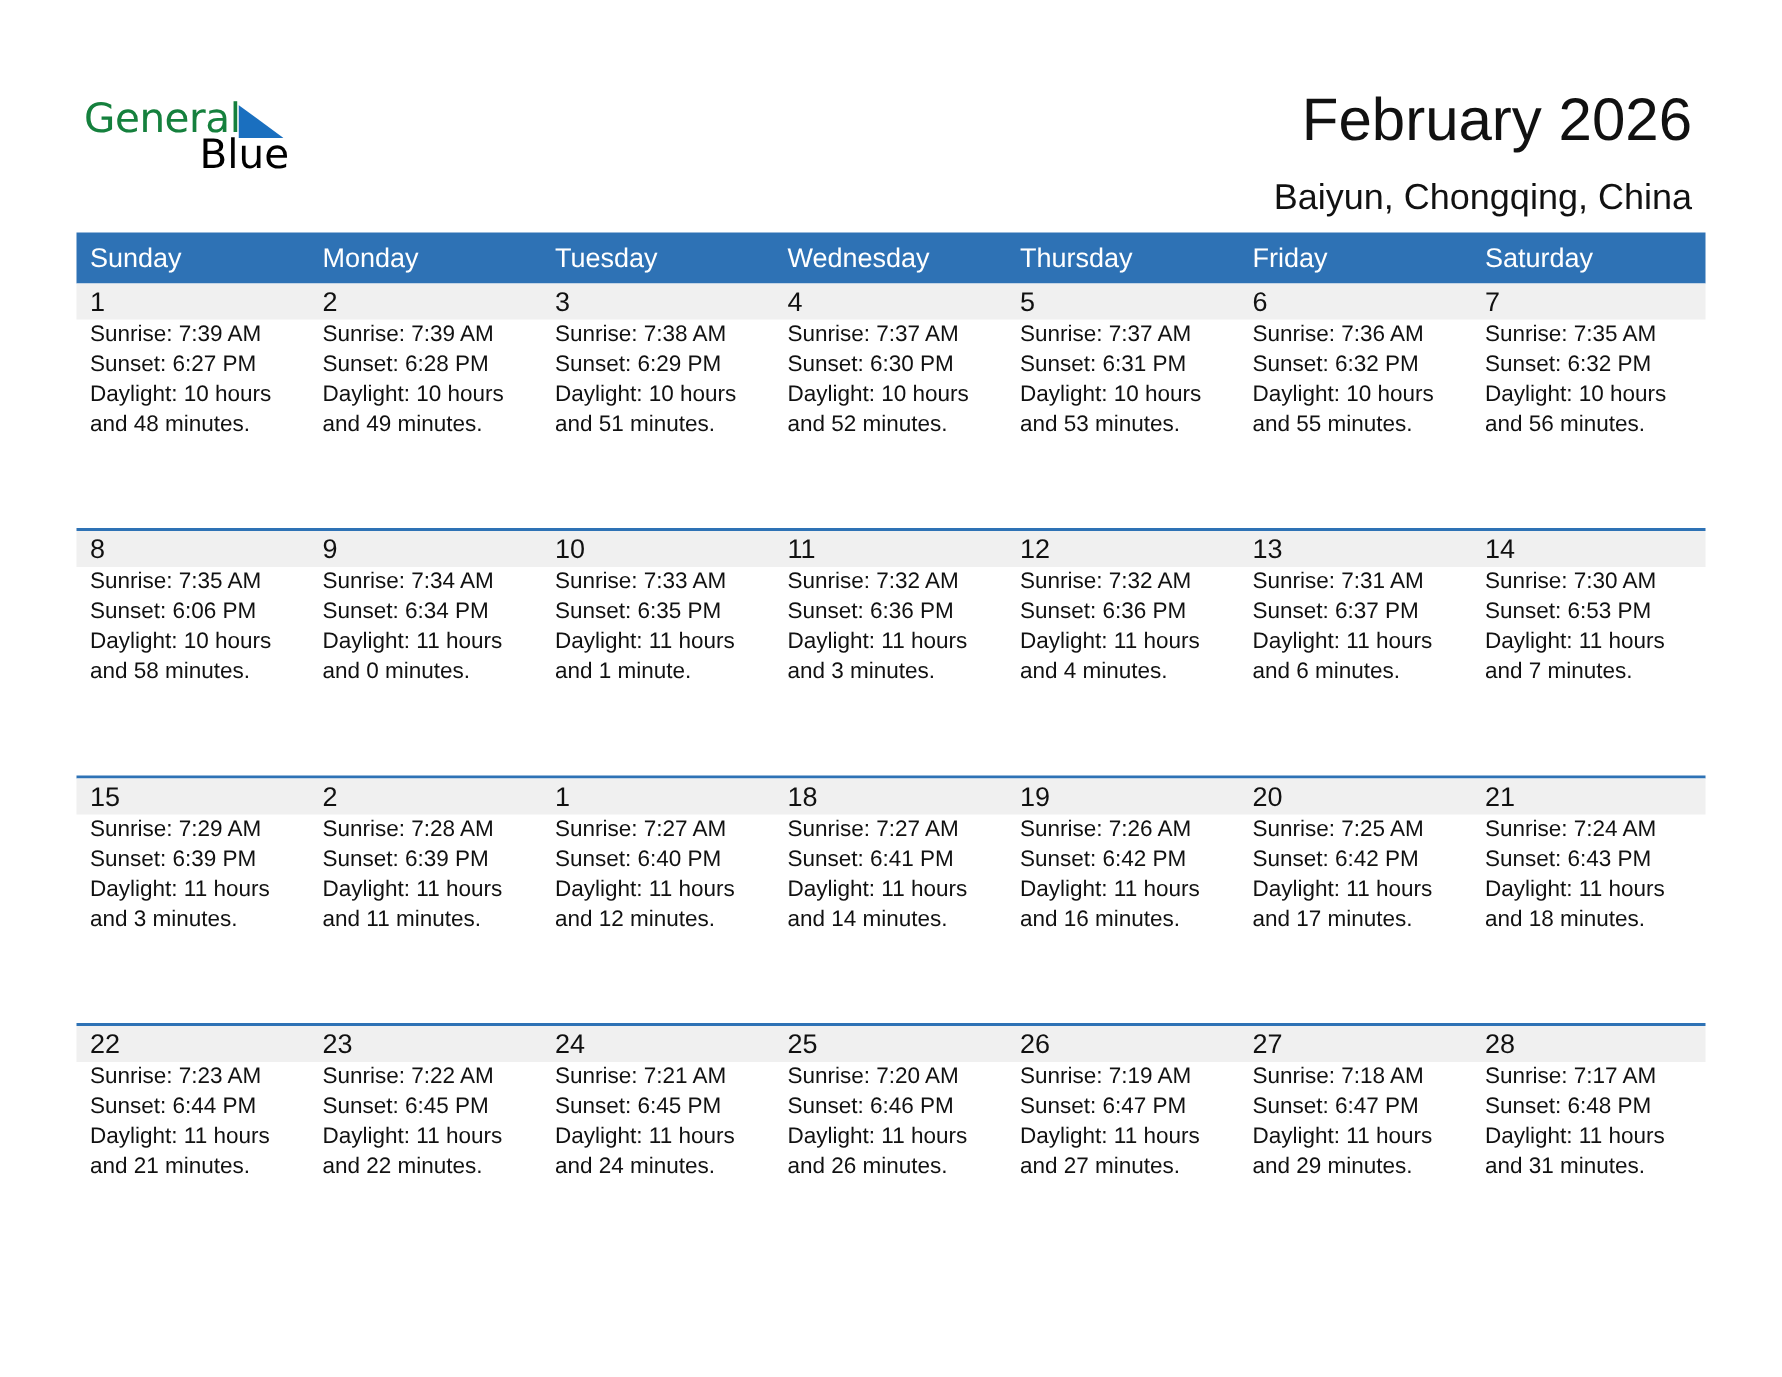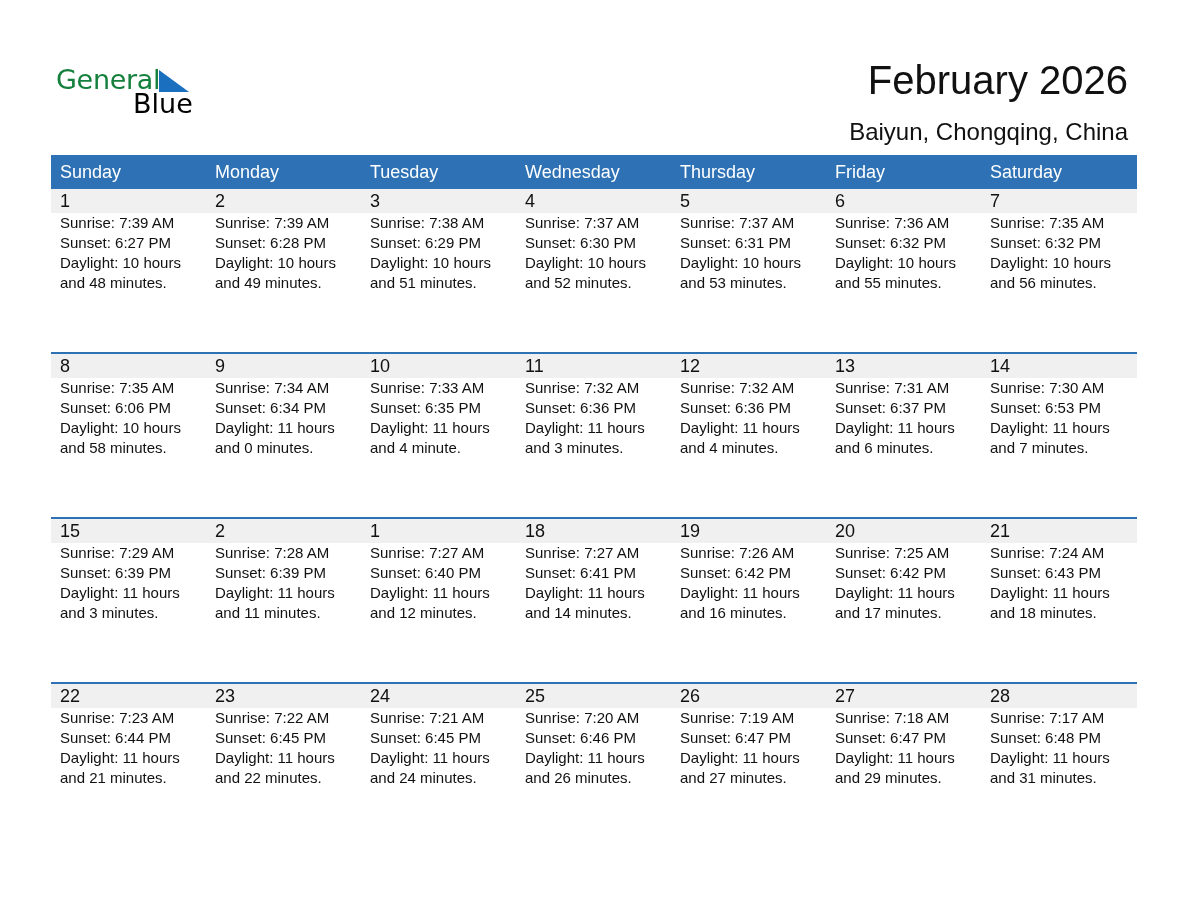--- a/index.html
+++ b/index.html
@@ -122,21 +122,21 @@
             <div class="dline">Sunrise: 7:34 AM</div>
             <div class="dline">Sunset: 6:34 PM</div>
             <div class="dline">Daylight: 11 hours</div>
             <div class="dline">and 0 minutes.</div>
           </div>
           <div class="day">
             <div class="dnum">10</div>
             <div class="dline">Sunrise: 7:33 AM</div>
             <div class="dline">Sunset: 6:35 PM</div>
             <div class="dline">Daylight: 11 hours</div>
-            <div class="dline">and 4 minute.</div>
+            <div class="dline">and 1 minute.</div>
           </div>
           <div class="day">
             <div class="dnum">11</div>
             <div class="dline">Sunrise: 7:32 AM</div>
             <div class="dline">Sunset: 6:36 PM</div>
             <div class="dline">Daylight: 11 hours</div>
             <div class="dline">and 3 minutes.</div>
           </div>
           <div class="day">
             <div class="dnum">12</div>

